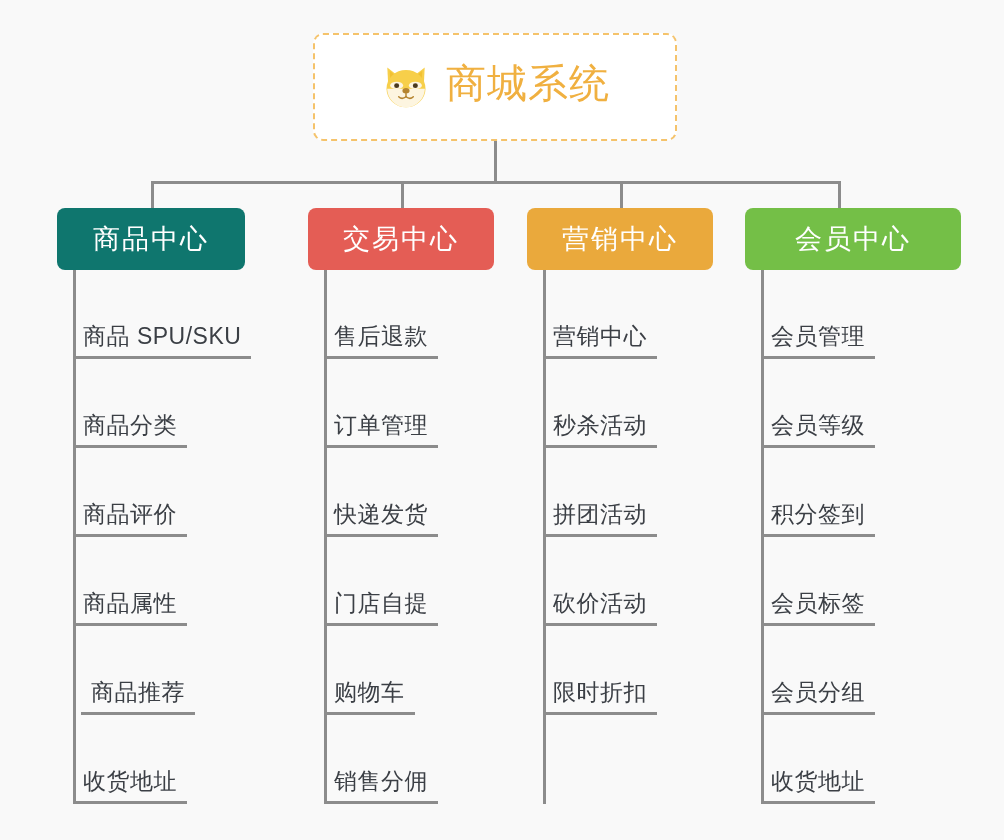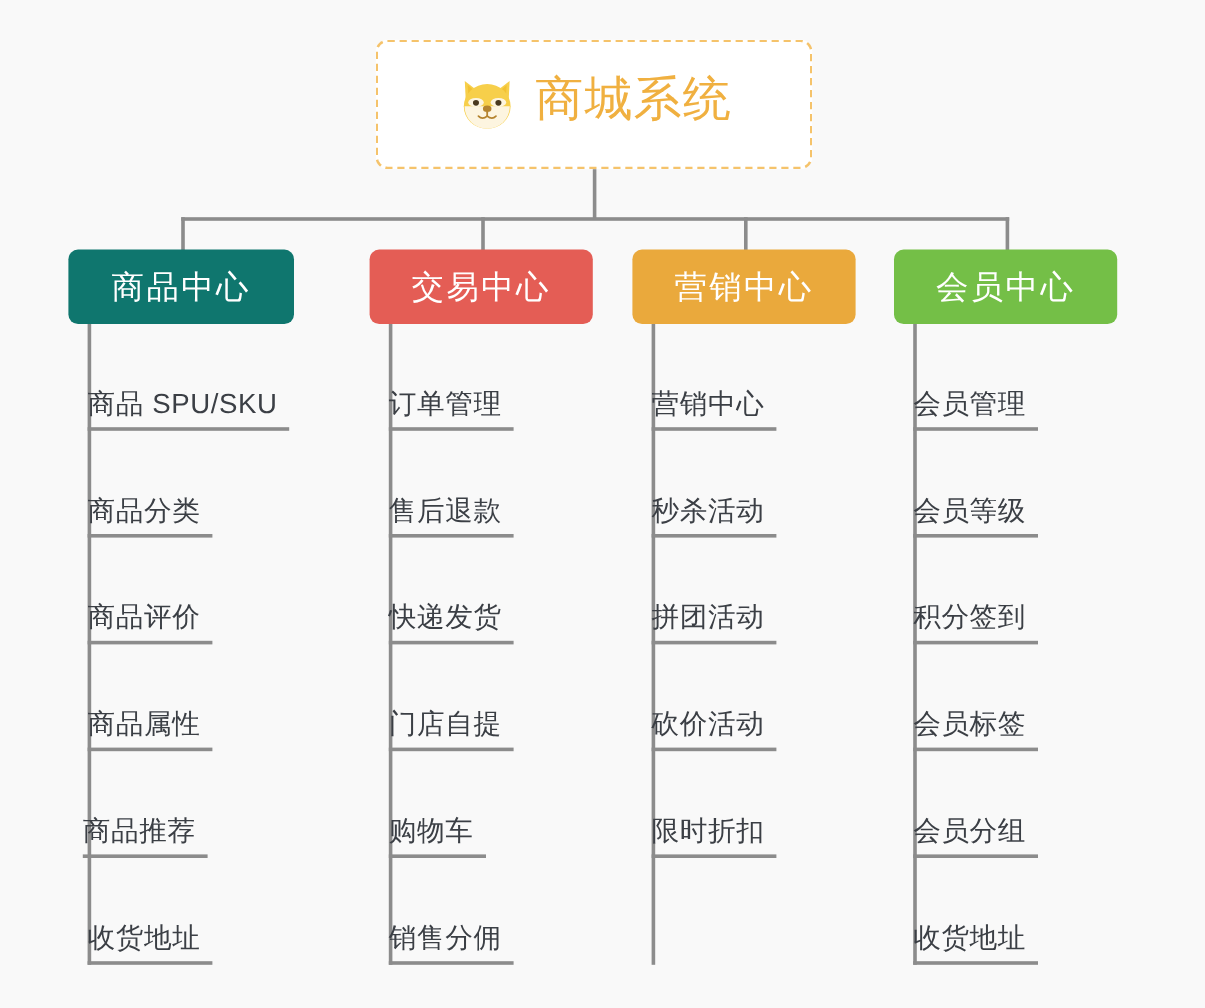--- a/index.html
+++ b/index.html
@@ -98,21 +98,21 @@
     position: relative;
     height: 89px;
     display: flex;
     align-items: flex-end;
   }
   .leaf-label {
     display: inline-block;
     font-size: 23px;
     color: #3b3f45;
     white-space: nowrap;
-    padding: 0 10px 7px 0;
+    padding: 0 10px 7px 10px;
     border-bottom: 3px solid #8c8c8c;
     line-height: 1.15;
     letter-spacing: 0.5px;
   }
 </style>
 </head>
 <body style="background: rgb(249, 249, 249);">
 
 <div id="mindmap">
 
@@ -157,39 +157,39 @@
       <div class="leaf-row">
         <span class="leaf-label" style="margin-left: 16px; border-bottom-color: rgb(140, 140, 140);">商品分类</span>
       </div>
       <div class="leaf-row">
         <span class="leaf-label" style="margin-left: 16px; border-bottom-color: rgb(140, 140, 140);">商品评价</span>
       </div>
       <div class="leaf-row">
         <span class="leaf-label" style="margin-left: 16px; border-bottom-color: rgb(140, 140, 140);">商品属性</span>
       </div>
       <div class="leaf-row">
-        <span class="leaf-label" style="margin-left: 12px; border-bottom-color: rgb(140, 140, 140);">商品推荐</span>
+        <span class="leaf-label" style="margin-left: 24px; border-bottom-color: rgb(140, 140, 140);">商品推荐</span>
       </div>
       <div class="leaf-row">
         <span class="leaf-label" style="margin-left: 16px; border-bottom-color: rgb(140, 140, 140);">收货地址</span>
       </div>
     </div>
   </div>
 
   <div class="column" style="left:308px; width:190px;">
     <div class="cat-box" style="width: 186px; background: rgb(228, 93, 85);">
       <span>交易中心</span>
     </div>
     <div class="leaf-list">
       <div class="spine" style="left: 16px; height: 534px; background: rgb(140, 140, 140);"></div>
       <div class="leaf-row">
+        <span class="leaf-label" style="margin-left: 16px; border-bottom-color: rgb(140, 140, 140);">售后退款</span>
+      </div>
+      <div class="leaf-row">
         <span class="leaf-label" style="margin-left: 16px; border-bottom-color: rgb(140, 140, 140);">订单管理</span>
-      </div>
-      <div class="leaf-row">
-        <span class="leaf-label" style="margin-left: 16px; border-bottom-color: rgb(140, 140, 140);">售后退款</span>
       </div>
       <div class="leaf-row">
         <span class="leaf-label" style="margin-left: 16px; border-bottom-color: rgb(140, 140, 140);">快递发货</span>
       </div>
       <div class="leaf-row">
         <span class="leaf-label" style="margin-left: 16px; border-bottom-color: rgb(140, 140, 140);">门店自提</span>
       </div>
       <div class="leaf-row">
         <span class="leaf-label" style="margin-left: 16px; border-bottom-color: rgb(140, 140, 140);">购物车</span>
       </div>
@@ -217,21 +217,21 @@
       <div class="leaf-row">
         <span class="leaf-label" style="margin-left: 16px; border-bottom-color: rgb(140, 140, 140);">砍价活动</span>
       </div>
       <div class="leaf-row">
         <span class="leaf-label" style="margin-left: 16px; border-bottom-color: rgb(140, 140, 140);">限时折扣</span>
       </div>
     </div>
   </div>
 
   <div class="column" style="left:745px; width:190px;">
-    <div class="cat-box" style="width: 186px; background: rgb(116, 191, 71);">
+    <div class="cat-box" style="width: 216px; background: rgb(116, 191, 71);">
       <span>会员中心</span>
     </div>
     <div class="leaf-list">
       <div class="spine" style="left: 16px; height: 534px; background: rgb(140, 140, 140);"></div>
       <div class="leaf-row">
         <span class="leaf-label" style="margin-left: 16px; border-bottom-color: rgb(140, 140, 140);">会员管理</span>
       </div>
       <div class="leaf-row">
         <span class="leaf-label" style="margin-left: 16px; border-bottom-color: rgb(140, 140, 140);">会员等级</span>
       </div>

